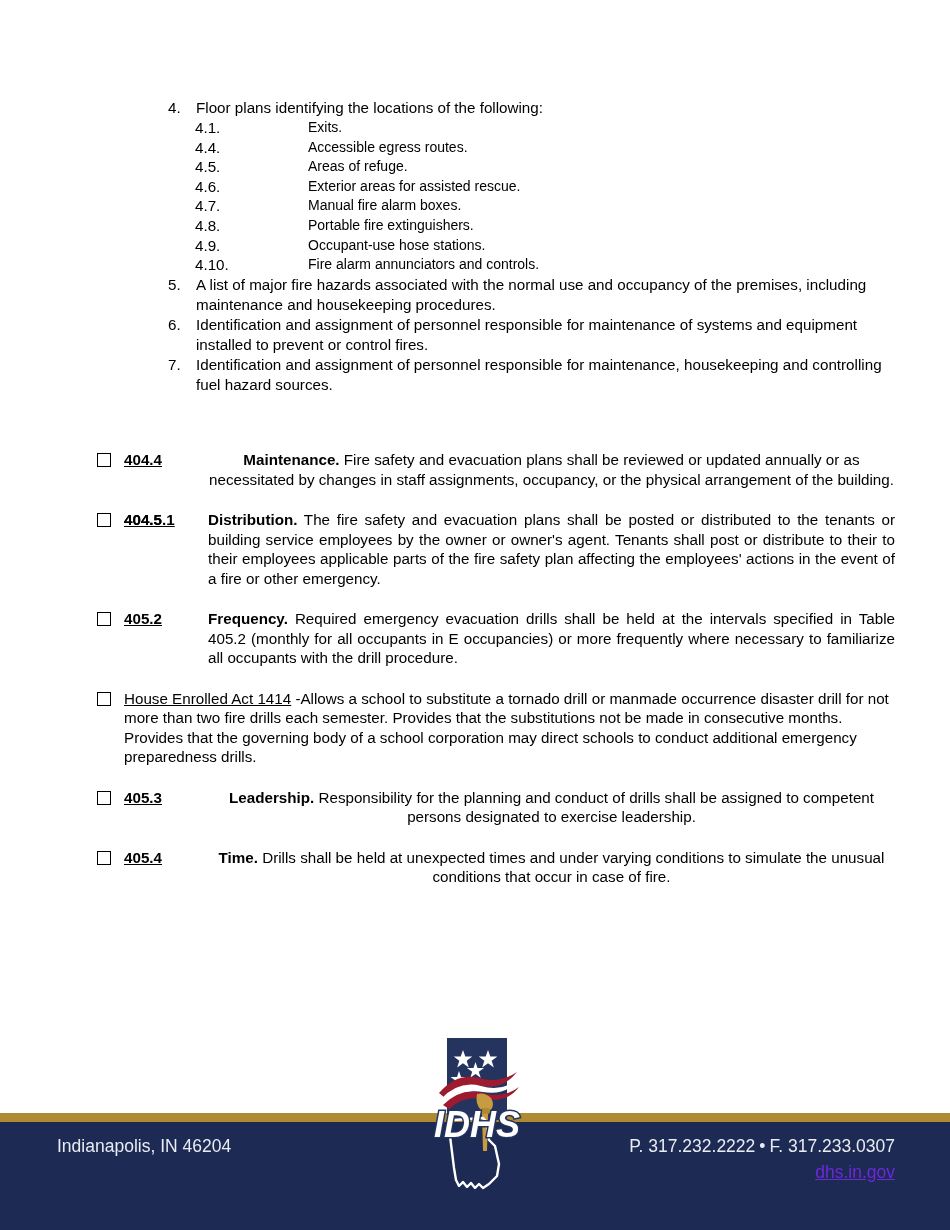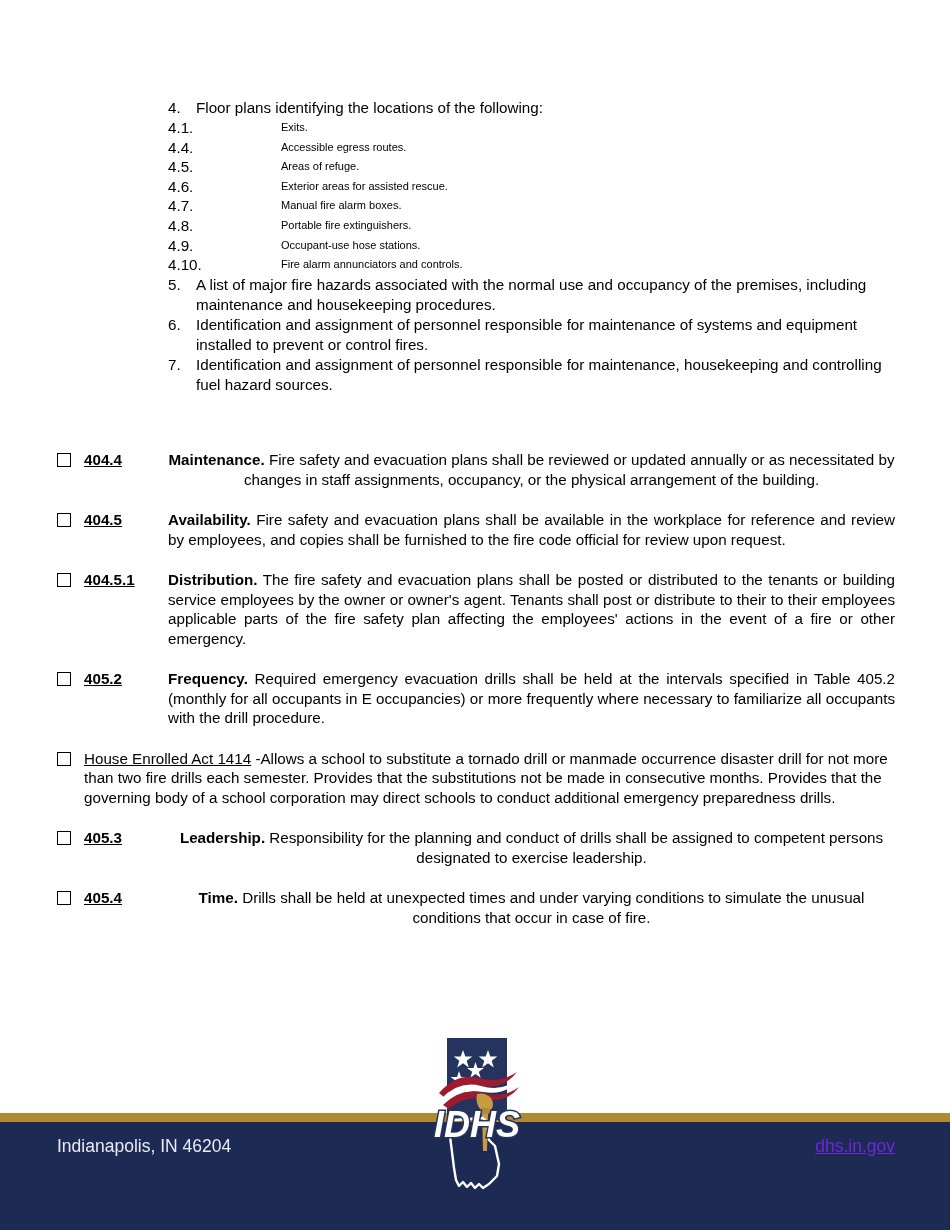--- a/index.html
+++ b/index.html
@@ -54,45 +54,47 @@
   .sublist {
     margin: 0;
     padding: 0;
   }
   .sub-item {
     position: relative;
     height: 19.6px;
     line-height: 19.6px;
     font-size: 15.2px;
     padding-left: 42px;
+    margin-left: 27px;
   }
   .sub-item > .sub-marker {
     position: absolute;
     left: 0; top: 0;
     width: 66px;
     font-size: 15.2px;
   }
   .sub-item > .sub-body {
     position: absolute;
     left: 113px;
     top: 0;
     white-space: nowrap;
-    font-size: 11px;
+    font-size: 14px;
   }
 
   
   .sections {
     position: absolute;
     left: 0;
     top: 450px;
     width: 950px;
   }
   .section {
     position: relative;
     margin-bottom: 21px;
+    margin-left: 40px;
   }
   .chk {
     position: absolute;
     left: 57px;
     top: 3px;
     width: 14px;
     height: 14px;
     border: 1.4px solid #000;
     background: #fff;
   }
@@ -248,21 +250,20 @@
 
     <div class="section">
       <span class="chk"></span>
       <span class="sec-num">404.4</span>
       <div class="sec-body"><span class="lead">Maintenance.</span><span> Fire safety and evacuation plans shall be reviewed or updated annually or as necessitated by changes in staff assignments, occupancy, or the physical arrangement of the building.</span></div>
     </div>
 
     <div class="section">
       <span class="chk"></span>
       <span class="sec-num">404.5</span>
-      <div class="sec-body justify"><span class="lead">Availability.</span><span> Fire safety and evacuation plans shall be available in the workplace for reference and review by employees, and copies shall be furnished to the fire code official for review upon request.</span></div>
     </div>
 
     <div class="section">
       <span class="chk"></span>
       <span class="sec-num">404.5.1</span>
       <div class="sec-body justify"><span class="lead">Distribution.</span><span> The fire safety and evacuation plans shall be posted or distributed to the tenants or building service employees by the owner or owner's agent. Tenants shall post or distribute to their to their employees applicable parts of the fire safety plan affecting the employees' actions in the event of a fire or other emergency.</span></div>
     </div>
 
     <div class="section">
       <span class="chk"></span>
@@ -320,14 +321,15 @@
       <text x="52" y="101" font-family="'Liberation Sans', sans-serif" font-size="36" font-weight="bold" font-style="italic" text-anchor="middle" fill="#ffffff" stroke="#24345e" stroke-width="3" paint-order="stroke">IDHS</text>
     </g>
   </svg>
 </div>
 
 <div class="footer-left">
   <div>Indianapolis, IN 46204</div>
 </div>
 
 <div class="footer-right">
+  <div><span>P. 317.232.2222</span><span class="sep">•</span><span>F. 317.233.0307</span></div>
   <a class="web" href="#" style="color:#6d28d9;">dhs.in.gov</a>
 </div>
 
 </body></html>

